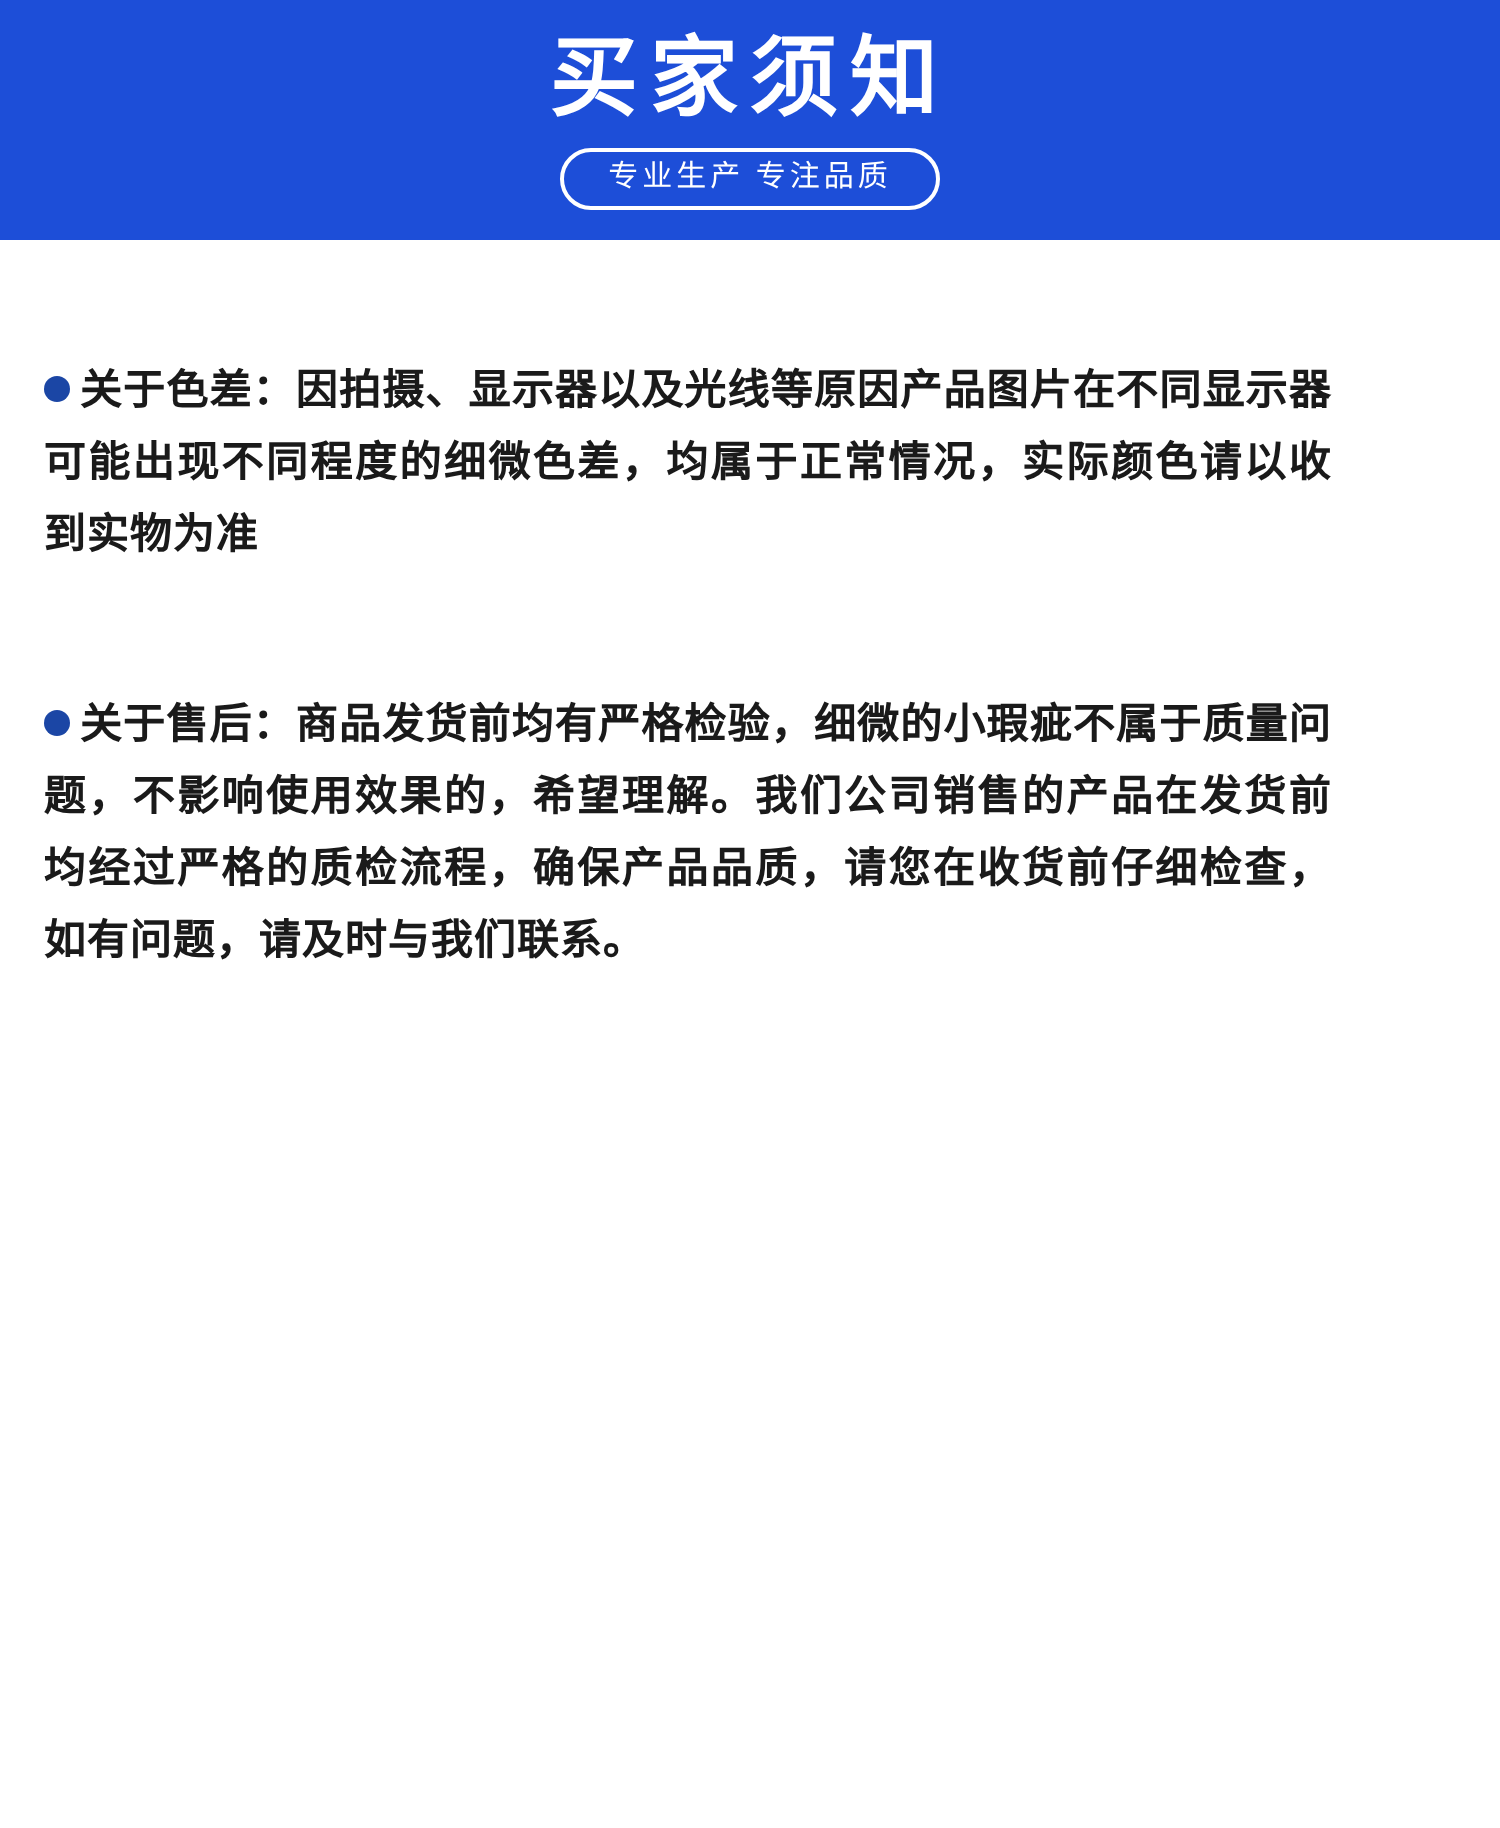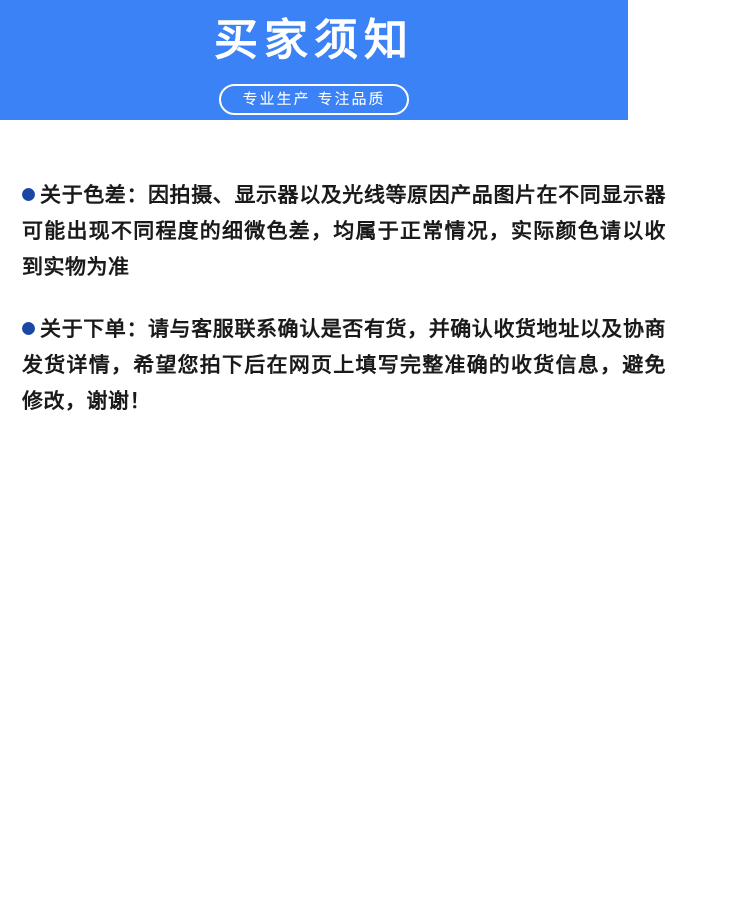--- a/index.html
+++ b/index.html
@@ -16,44 +16,45 @@
   }
   .page {
     position: relative;
     width: 750px;
     height: 914px;
     box-sizing: border-box;
     background: #ffffff;
   }
   .banner {
     position: relative;
-    width: 628px;
+    width: 750px;
     height: 120px;
-    background: #3b82f6;
+    background: #1d4ed8;
     display: flex;
     flex-direction: column;
     align-items: center;
     justify-content: flex-start;
     box-sizing: border-box;
     padding-top: 12px;
   }
   .banner-title {
     color: #ffffff;
     font-size: 44px;
     font-weight: bold;
     letter-spacing: 6px;
     line-height: 56px;
     text-align: center;
     font-family: "DejaVu Sans", "Liberation Sans", sans-serif;
   }
   .banner-sub-wrap {
-    margin-top: 16px;
+    margin-top: 6px;
     display: flex;
     align-items: center;
     justify-content: flex-end;
+    font-family: Liberation Serif, serif;
   }
   .banner-sub {
     border: 2px solid #ffffff;
     border-radius: 16px;
     color: #ffffff;
     font-size: 15px;
     letter-spacing: 2px;
     padding: 4px 22px 5px 22px;
     line-height: 18px;
     white-space: nowrap;
@@ -104,23 +105,23 @@
       <div class="banner-sub">专业生产  专注品质</div>
     </div>
   </div>
 
   <div class="content">
 
     <div class="item">
       <p class="item-text"><span class="bullet"></span><span class="item-label">关于色差：</span><span class="item-body">因拍摄、显示器以及光线等原因产品图片在不同显示器可能出现不同程度的细微色差，均属于正常情况，实际颜色请以收到实物为准</span></p>
     </div>
 
-    <div class="item">
-      <p class="item-text"><span class="bullet"></span><span class="item-label">关于下单：</span><span class="item-body">请与客服联系确认是否有货，并确认收货地址以及协商发货详情，希望您拍下后在网页上填写完整准确的收货信息，避免修改，谢谢！</span></p>
-    </div>
 
 
 
     <div class="spacer-lg"></div>
 
+    <div class="item">
+      <p class="item-text"><span class="bullet"></span><span class="item-label">关于售后：</span><span class="item-body">商品发货前均有严格检验，细微的小瑕疵不属于质量问题，不影响使用效果的，希望理解。我们公司销售的产品在发货前均经过严格的质检流程，确保产品品质，请您在收货前仔细检查，如有问题，请及时与我们联系。</span></p>
+    </div>
 
   </div>
 </div>
 
 </body></html>

